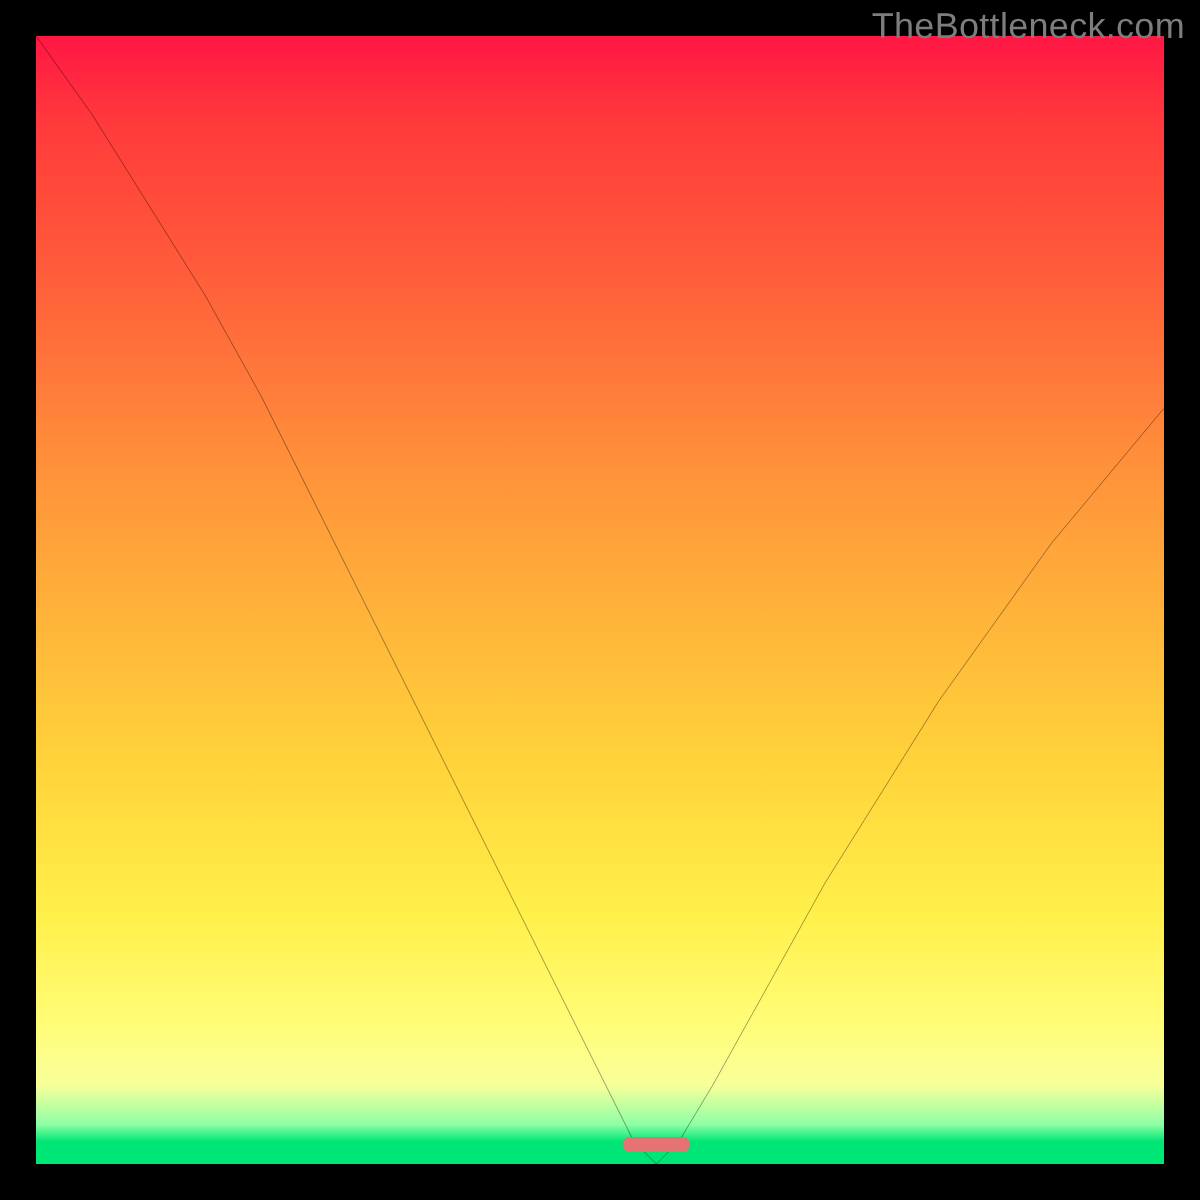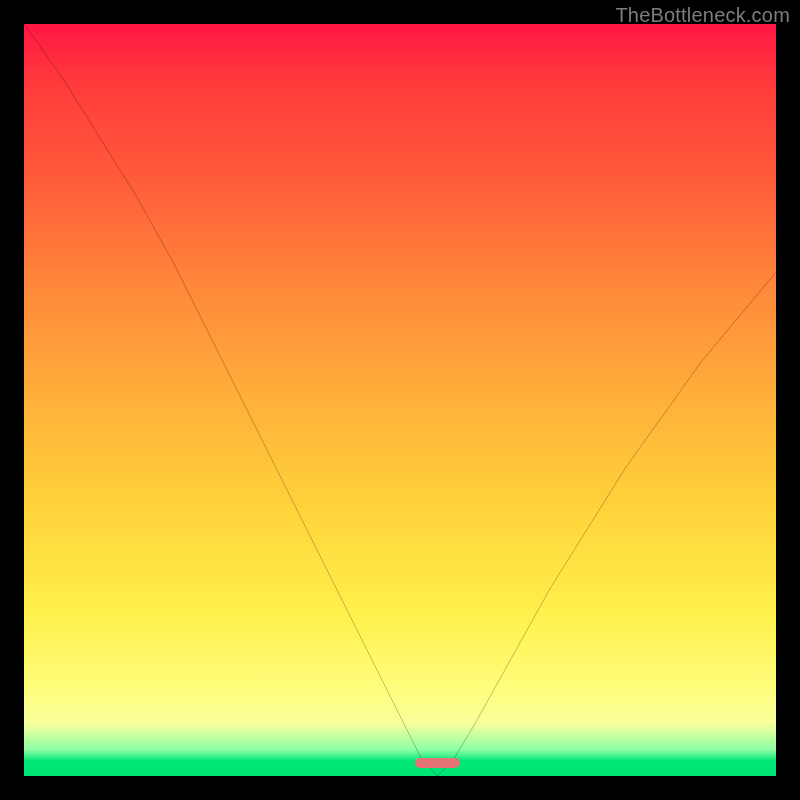--- a/index.html
+++ b/index.html
@@ -49,21 +49,21 @@
     position: absolute;
     height: 10px;
     border-radius: 6px;
     background: #e57373;
   }
   .watermark {
     position: absolute;
     top: 4px;
     right: 10px;
     color: #7d7d7d;
-    font-size: 20px;
+    font-size: 24px;
     letter-spacing: 0.2px;
     user-select: none;
     margin-left: 40px;
   }
 </style>
 </head>
 <body>
 
 <div class="frame">
 

